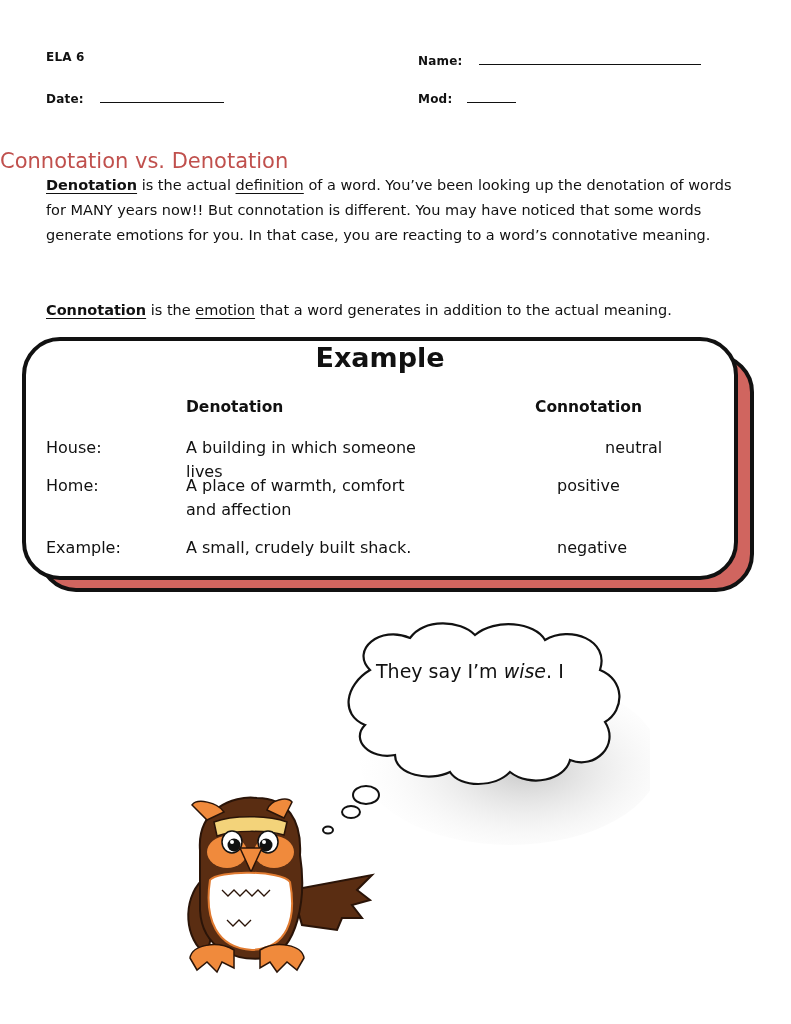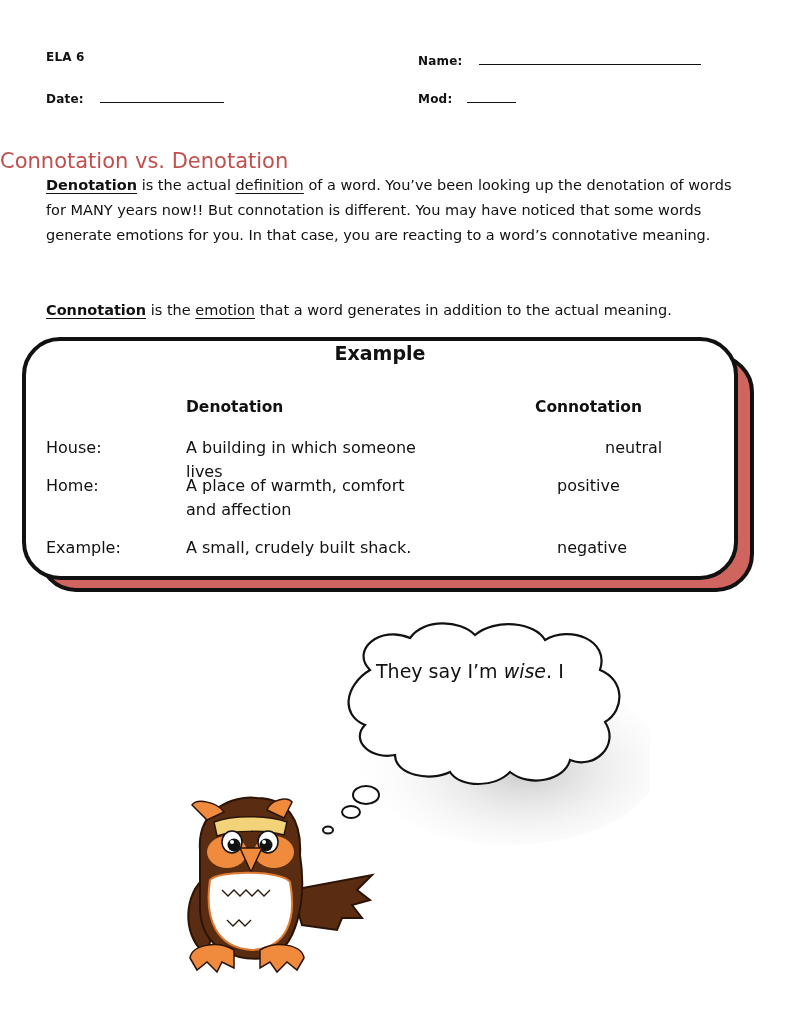--- a/index.html
+++ b/index.html
@@ -9,21 +9,21 @@
   .hdr { font-size:12px; font-weight:bold; letter-spacing:0.2px; }
   .blank { display:inline-block; border-bottom:1.5px solid #111; height:14px; vertical-align:baseline; }
   .title { left:0; width:791px; top:126px; font-size:21px; color:#c0504d;margin-top:23px; }
   .para { left:46px; width:700px; font-size:14.5px; line-height:25px; }
   .u { text-decoration:underline; text-underline-offset:3px; }
   .b { font-weight:bold; }
   .shadow-box { left:38px; top:354px; width:716px; height:238px; background:#d0655f;
                 border:4px solid #111; border-radius:38px; box-sizing:border-box; }
   .front-box { left:22px; top:337px; width:716px; height:243px; background:#fff;
                border:4px solid #111; border-radius:38px; box-sizing:border-box; }
-  .ex-title { left:0; width:760px; top:342px; text-align:center; font-size:19px; font-weight:bold; }
+  .ex-title { left:0; width:760px; top:342px; text-align:center; font-size:27px; font-weight:bold; }
   .colh { font-size:15.5px; font-weight:bold; top:398px; }
   .cell { font-size:16px; line-height:24px; }
   .bubble-text { left:376px; top:654px; width:240px; font-size:19px; line-height:34px; }
   .bubble-text i { font-style:italic; }
 </style>
 </head>
 <body>
 
 <div class="abs hdr" style="left:46px;top:50px;">ELA 6</div>
 <div class="abs hdr" style="left:418px;top:50px;">

